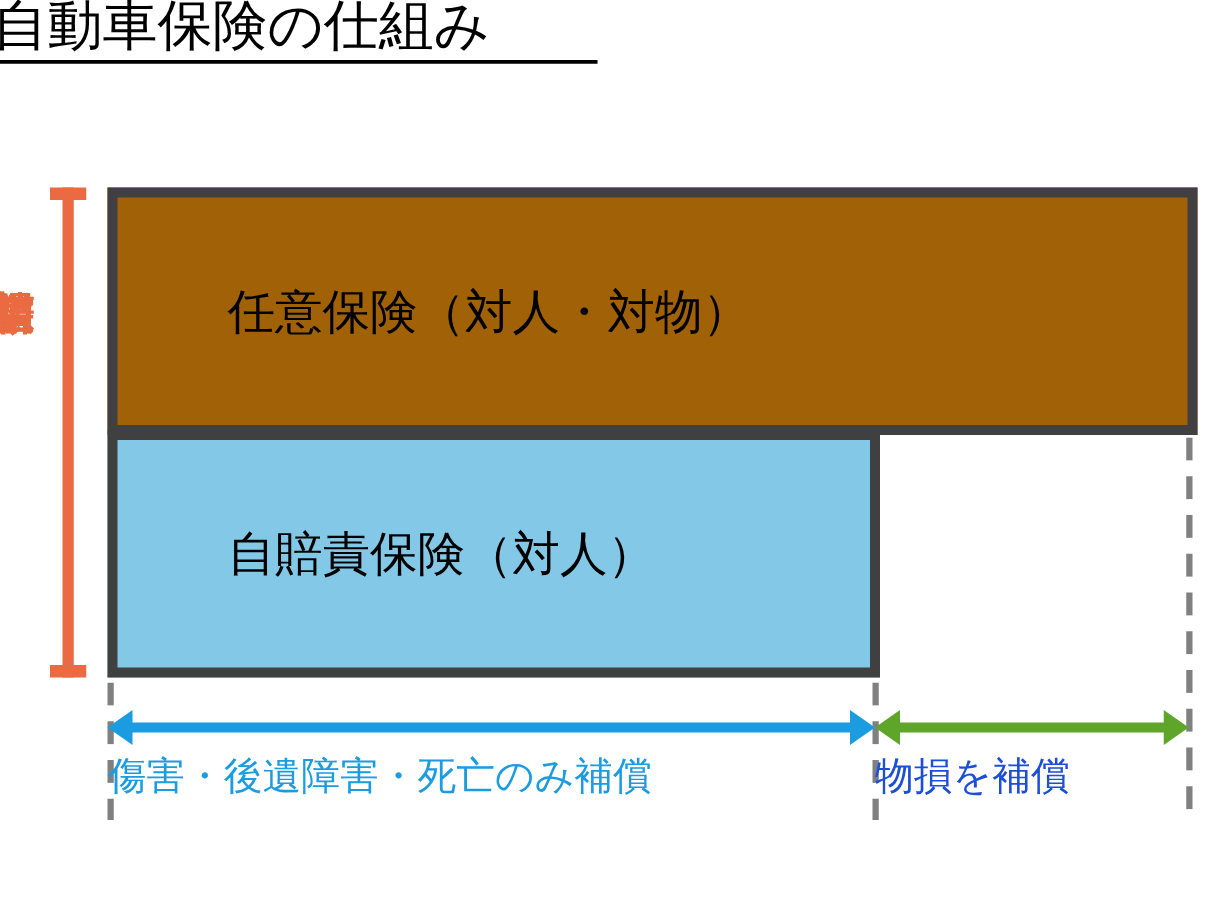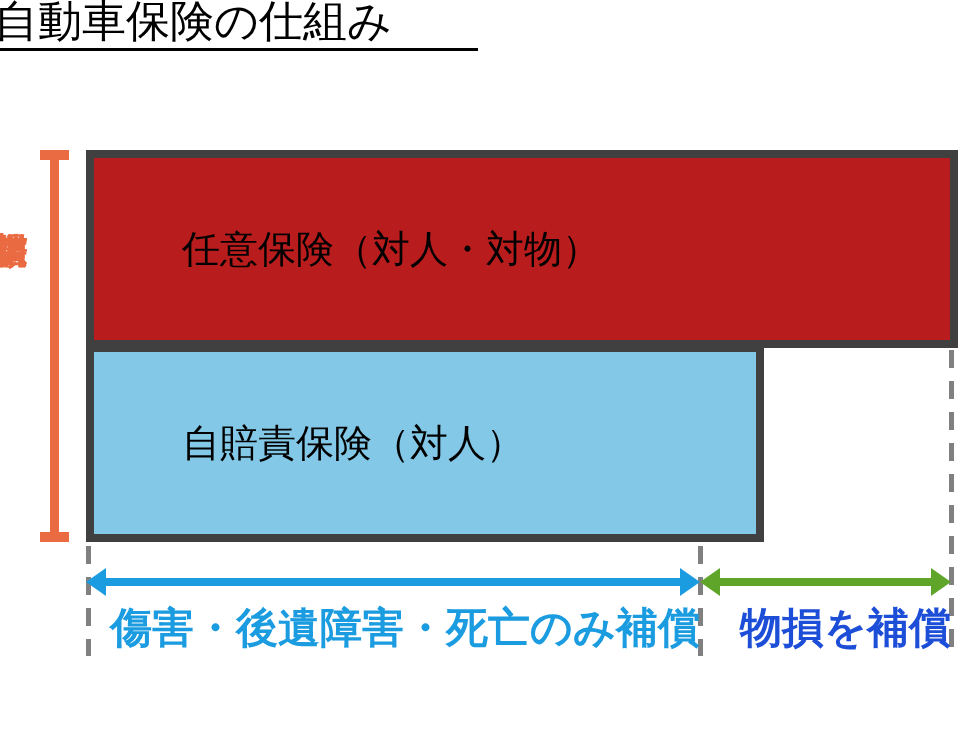--- a/index.html
+++ b/index.html
@@ -106,26 +106,26 @@
     box-sizing: border-box;
     border: 8px solid #404040;
     display: flex;
     align-items: center;
   }
   #box-voluntary {
     left: 0;
     top: 0;
     width: 872px;
     height: 198px;
-    background: #b91c1c;
+    background: #a16207;
   }
   #box-compulsory {
     left: 0;
     top: 194px;
-    width: 678px;
+    width: 618px;
     height: 198px;
     background: #83C8E6;
   }
   #box-property-gap {
     left: 614px;
     top: 194px;
     width: 258px;
     height: 198px;
     background: #ffffff;
     border: none;
@@ -187,25 +187,25 @@
   #arrow-injury .head-left     { left: 0;  border-right: 20px solid #1B9CE0; }
   #arrow-injury .head-right    { right: 0; border-left: 20px solid #1B9CE0; }
 
   #arrow-property .arrow-shaft { left: 18px; right: 18px; background: #5FA52A; }
   #arrow-property .head-left   { left: 0;  border-right: 20px solid #5FA52A; }
   #arrow-property .head-right  { right: 0; border-left: 20px solid #5FA52A; }
 
   
   .range-caption {
     position: absolute;
-    font-size: 42px;
-    font-weight: 700;
-    white-space: nowrap;
-    letter-spacing: 0px;
-    text-align: right;
+    font-size: 31px;
+    font-weight: 400;
+    white-space: nowrap;
+    letter-spacing: 0px;
+    text-align: left;
   }
   #caption-injury {
     left: 86px;
     top: 600px;
     width: 614px;
     color: #1B9CE0;
   }
   #caption-property {
     left: 700px;
     top: 600px;

